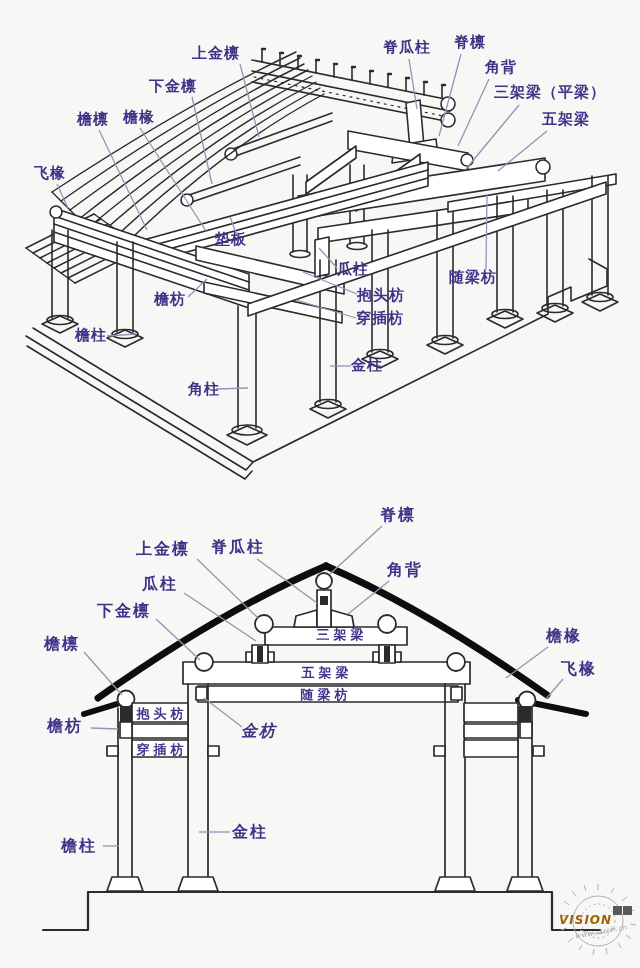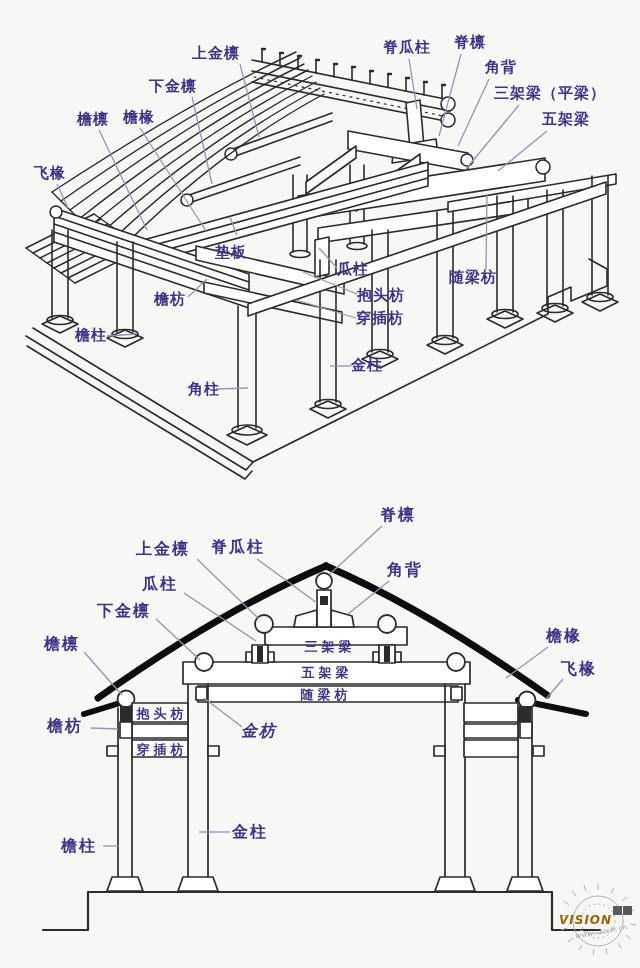--- a/index.html
+++ b/index.html
@@ -290,23 +290,23 @@
   <span class="wm-text" style="left:559px;top:913px;">VISION</span>
   <span class="wm-sub" style="left:575px;top:928px;">www.iarch.cn</span>
 <span class="lbl " style="left: 192px; top: 46px;">上金檩</span>
       <span class="lbl " style="left: 149px; top: 79px;">下金檩</span>
       <span class="lbl " style="left: 77px; top: 112px;">檐檩</span>
       <span class="lbl " style="left: 123px; top: 110px;">檐椽</span>
       <span class="lbl " style="left: 34px; top: 166px;">飞椽</span>
       <span class="lbl " style="left: 383px; top: 40px;">脊瓜柱</span>
       <span class="lbl " style="left: 454px; top: 35px;">脊檩</span>
       <span class="lbl " style="left: 485px; top: 60px;">角背</span>
-      <span class="lbl " style="left: 494px; top: 86px;">三架梁（平梁）</span>
+      <span class="lbl " style="left: 494px; top: 86px; font-family: Liberation Mono, monospace;">三架梁（平梁）</span>
       <span class="lbl " style="left: 542px; top: 112px;">五架梁</span>
-      <span class="lbl " style="left: 215px; top: 245px; font-family: Liberation Serif, serif;">垫板</span>
+      <span class="lbl " style="left: 215px; top: 232px; font-family: Liberation Serif, serif;">垫板</span>
       <span class="lbl " style="left: 337px; top: 262px;">瓜柱</span>
       <span class="lbl " style="left: 357px; top: 288px;">抱头枋</span>
       <span class="lbl " style="left: 356px; top: 311px;">穿插枋</span>
       <span class="lbl " style="left: 449px; top: 270px;">随梁枋</span>
       <span class="lbl " style="left: 351px; top: 358px;">金柱</span>
       <span class="lbl " style="left: 154px; top: 292px;">檐枋</span>
       <span class="lbl " style="left: 75px; top: 328px;">檐柱</span>
       <span class="lbl " style="left: 188px; top: 382px;">角柱</span>
       <span class="lbl sec" style="left: 380px; top: 507px;">脊檩</span>
       <span class="lbl sec" style="left: 136px; top: 541px;">上金檩</span>
@@ -314,19 +314,19 @@
       <span class="lbl sec" style="left: 142px; top: 576px;">瓜柱</span>
       <span class="lbl sec" style="left: 387px; top: 562px;">角背</span>
       <span class="lbl sec" style="left: 97px; top: 603px;">下金檩</span>
       <span class="lbl sec" style="left: 44px; top: 636px;">檐檩</span>
       <span class="lbl sec" style="left: 546px; top: 628px;">檐椽</span>
       <span class="lbl sec" style="left: 561px; top: 661px;">飞椽</span>
       <span class="lbl sec" style="left: 47px; top: 718px;">檐枋</span>
       <span class="lbl sec" style="left: 241px; top: 723px; font-style: italic;">金枋</span>
       <span class="lbl sec" style="left: 61px; top: 838px;">檐柱</span>
       <span class="lbl sec" style="left: 232px; top: 824px;">金柱</span>
-      <span class="beam-lbl" style="left: 328px; top: 634px; margin-top: 12px;">三架梁</span>
+      <span class="beam-lbl" style="left: 340px; top: 634px;">三架梁</span>
       <span class="beam-lbl" style="left: 325px; top: 672px;">五架梁</span>
       <span class="beam-lbl" style="left: 324px; top: 694px;">随梁枋</span>
       <span class="beam-lbl" style="left: 160px; top: 713px;">抱头枋</span>
       <span class="beam-lbl" style="left: 160px; top: 749px;">穿插枋</span>
     </div>
 </div>
 
 </body></html>

